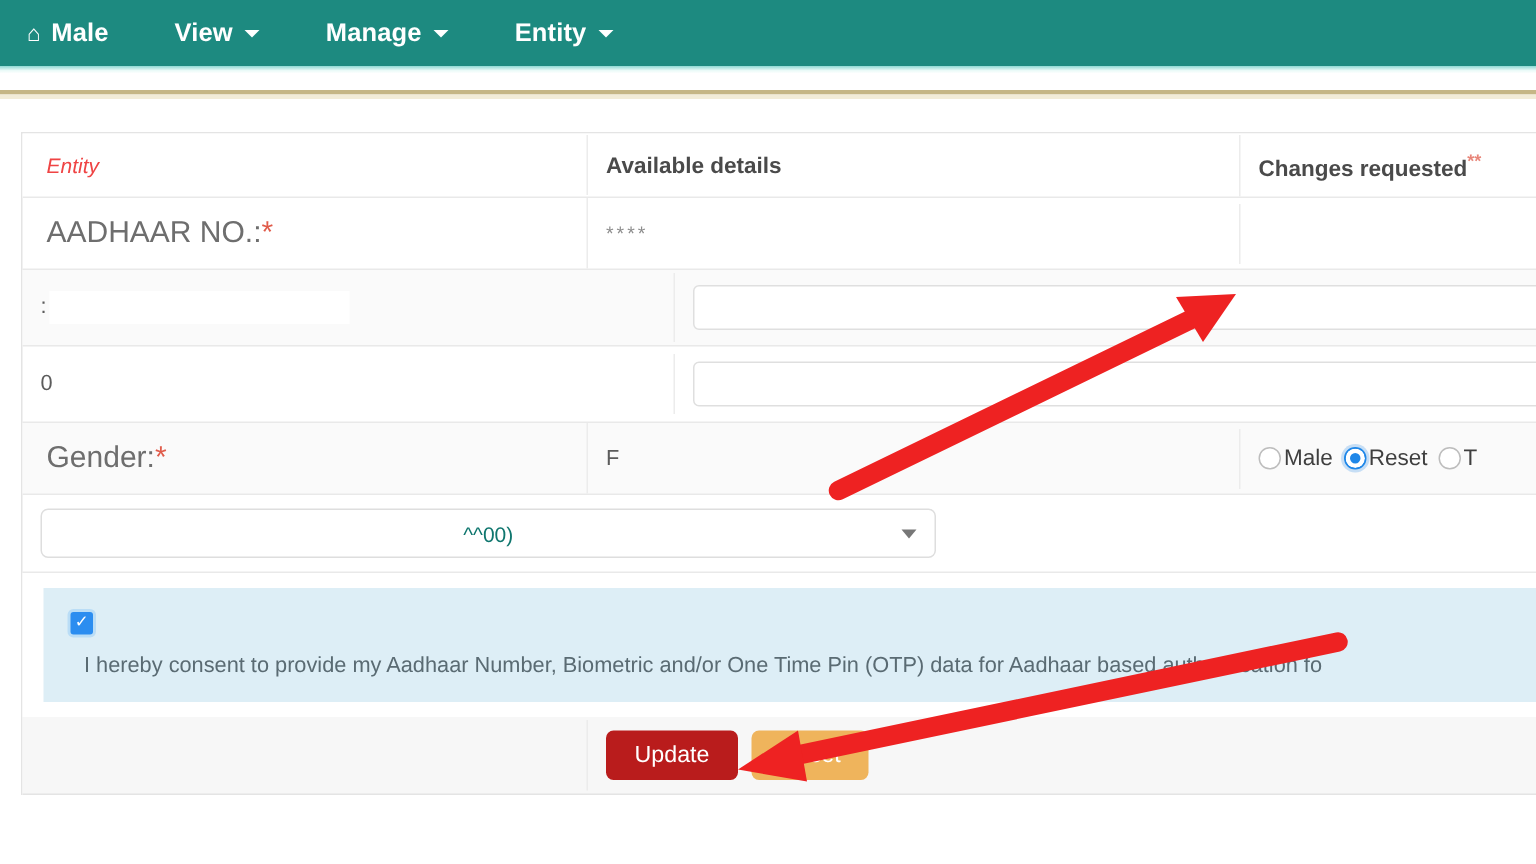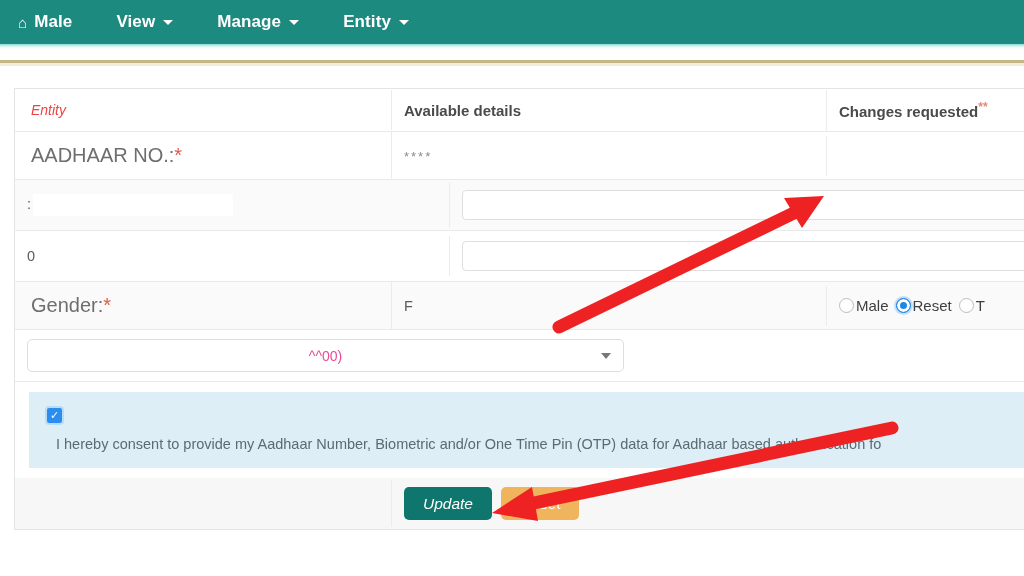--- a/index.html
+++ b/index.html
@@ -188,21 +188,21 @@
   .select-box {
     position: relative;
     width: 597px;
     height: 33px;
     border: 1px solid #dedede;
     border-radius: 5px;
     background: #ffffff;
     display: flex;
     align-items: center;
     justify-content: center;
-    color: #ec4899;
+    color: #0f766e;
     font-size: 14px;
   }
   .select-chev {
     position: absolute;
     right: 12px; top: 50%;
     margin-top: -3px;
     width: 0; height: 0;
     border-left: 5px solid transparent;
     border-right: 5px solid transparent;
     border-top: 6px solid #777;
@@ -251,21 +251,21 @@
   .btn {
     border: none;
     border-radius: 5px;
     color: #ffffff;
     font-size: 15.5px;
     font-family: "Liberation Sans", sans-serif;
     padding: 9px 19px;
     cursor: pointer;
     line-height: 1;
   }
-  .btn-update { background: #0f766e; font-style: italic; }
+  .btn-update { background: #b91c1c; }
   .btn-reset  { background: #efb45c; }
 
   
   .annot { position: absolute; top: 0; left: 0; width: 1024px; height: 576px; pointer-events: none; }
 </style>
 </head>
 <body>
 
 <div class="screen">
 

